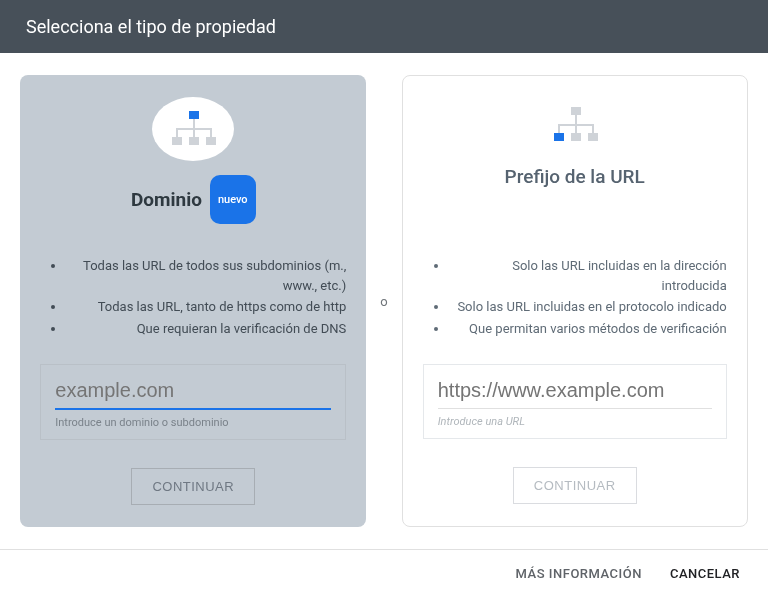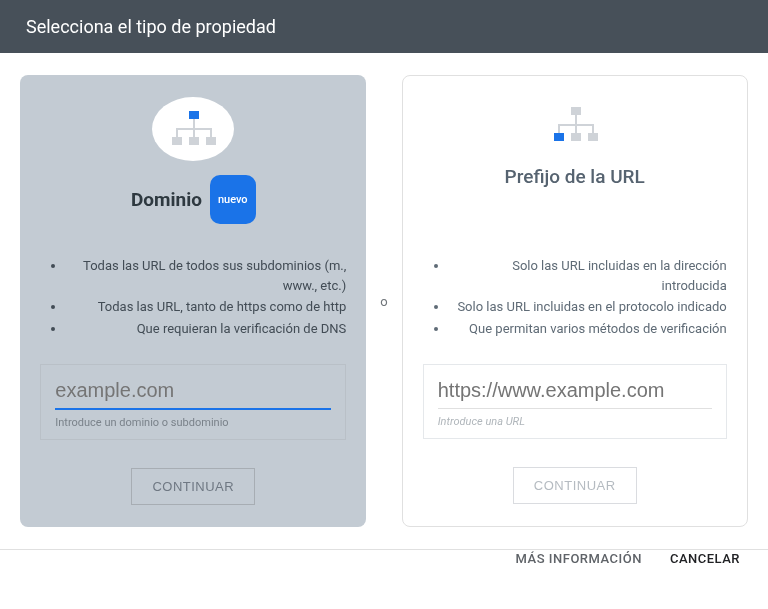--- a/index.html
+++ b/index.html
@@ -143,21 +143,21 @@
     }
     .separator {
       color: #70757a;
       font-size: 13px;
     }
     .footer {
       border-top: 1px solid #e0e0e0;
       display: flex;
       justify-content: flex-end;
       align-items: center;
-      padding: 1px 28px;
+      padding: 16px 28px;
       gap: 28px;
     }
     .footer-link {
       font-size: 13px;
       font-weight: 500;
       letter-spacing: 0.5px;
       color: #5f6368;
       cursor: pointer;
     }
     .footer-link.cancel {

